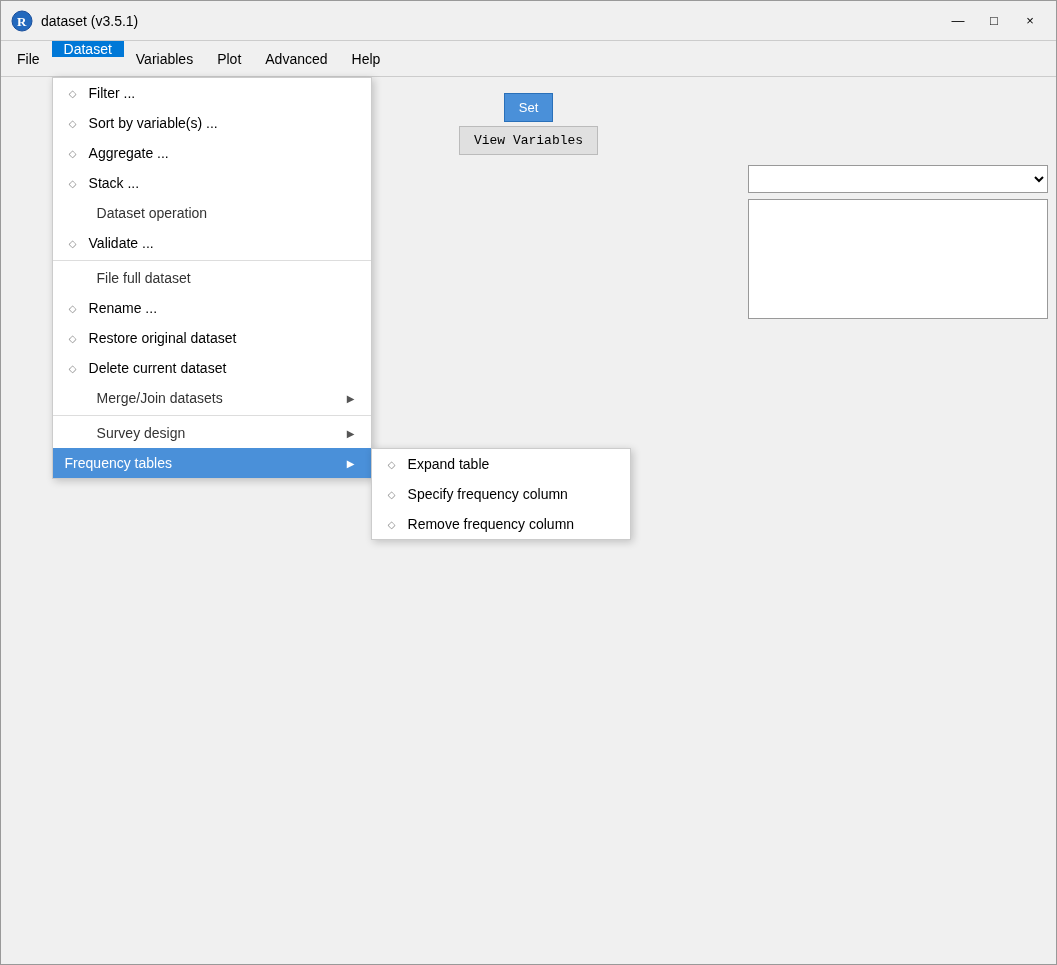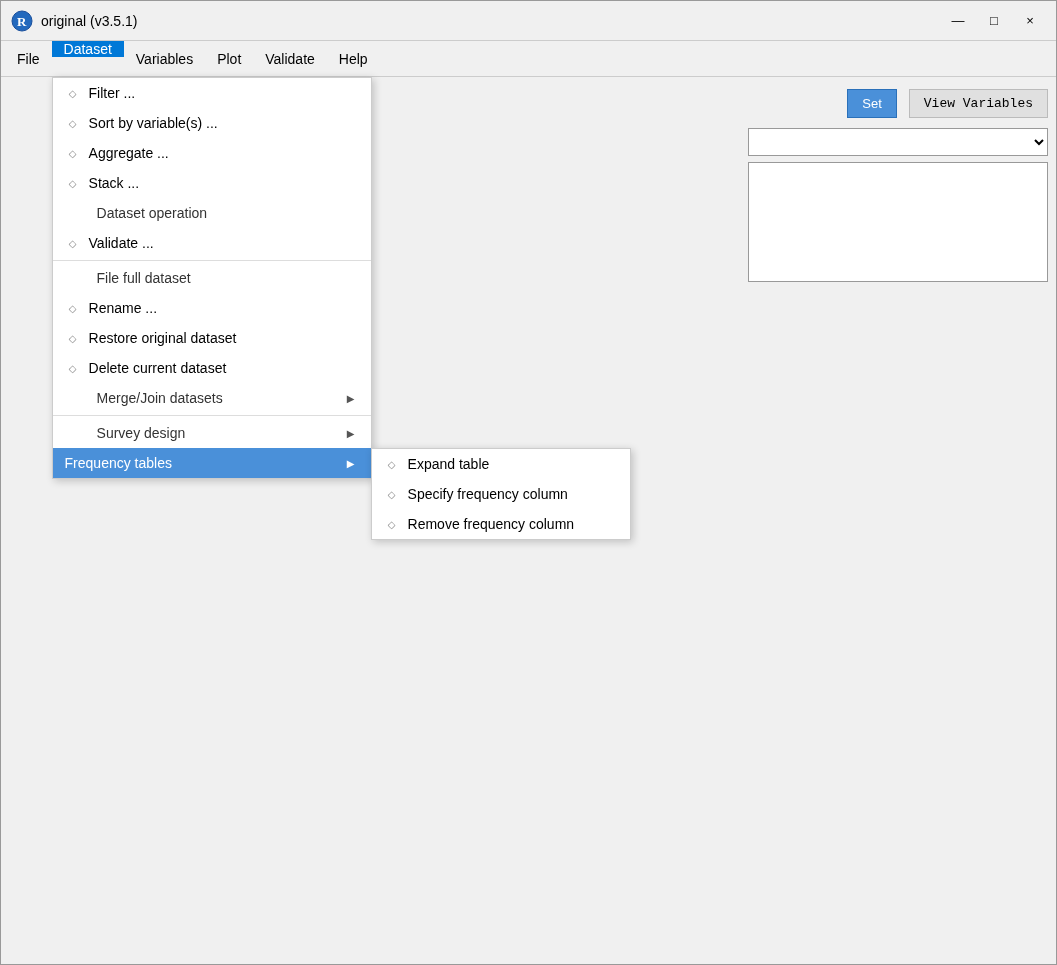--- a/index.html
+++ b/index.html
@@ -171,22 +171,23 @@
       flex: 1;
       display: flex;
       flex-direction: column;
       padding: 8px;
       gap: 6px;
     }
 
     .toolbar-row {
       display: flex;
       align-items: center;
-      gap: 12px;
+      gap: 4px;
       padding: 4px 0;
+      flex-direction: column;
     }
 
     .toolbar-btn {
       padding: 6px 14px;
       background: #e0e0e0;
       border: 1px solid #bbb;
       cursor: pointer;
       font-size: 13px;
     }
 
@@ -230,21 +231,21 @@
 
 <div class="window">
 
   <div class="title-bar">
     <div class="title-bar-left">
 
       <svg class="r-logo" viewBox="0 0 22 22" xmlns="http://www.w3.org/2000/svg">
         <circle cx="11" cy="11" r="10" fill="#2369bd" stroke="#1a4f9c" stroke-width="1"></circle>
         <text x="6" y="16" font-size="13" font-weight="bold" fill="white" font-family="serif">R</text>
       </svg>
-      <span class="title-text">original (v3.5.1)</span>
+      <span class="title-text">dataset (v3.5.1)</span>
     </div>
     <div class="title-bar-controls">
       <button class="title-btn">—</button>
       <button class="title-btn">□</button>
       <button class="title-btn close">×</button>
     </div>
   </div>
 
   <div class="menu-bar">
     <div class="menu-item">File</div>
@@ -327,21 +328,21 @@
               <span>Remove frequency column</span>
             </div>
           </div>
         </div>
 
       </div>
     </div>
 
     <div class="menu-item">Variables</div>
     <div class="menu-item">Plot</div>
-    <div class="menu-item">Validate</div>
+    <div class="menu-item">Advanced</div>
     <div class="menu-item">Help</div>
   </div>
 
   <div class="main-content">
     <div class="toolbar-row">
       <div style="flex:1;"></div>
       <button class="toolbar-btn active-btn">Set</button>
       <button class="view-variables-btn">View Variables</button>
     </div>
 

